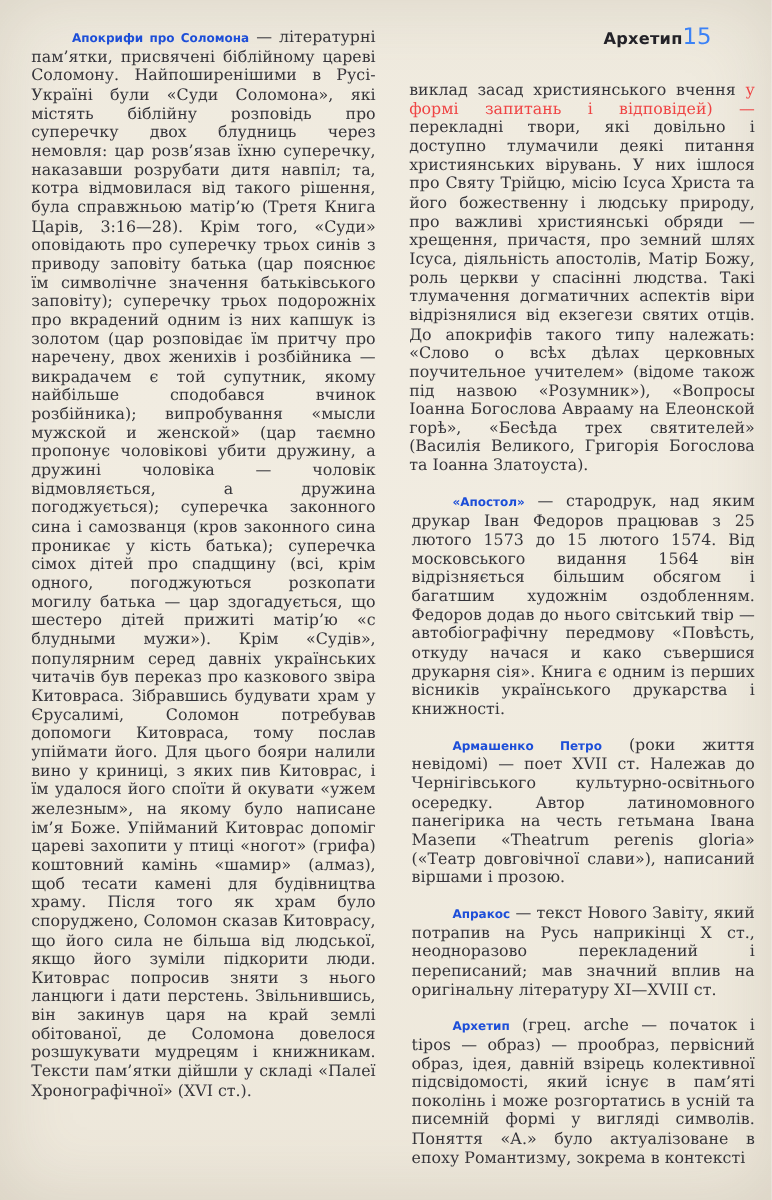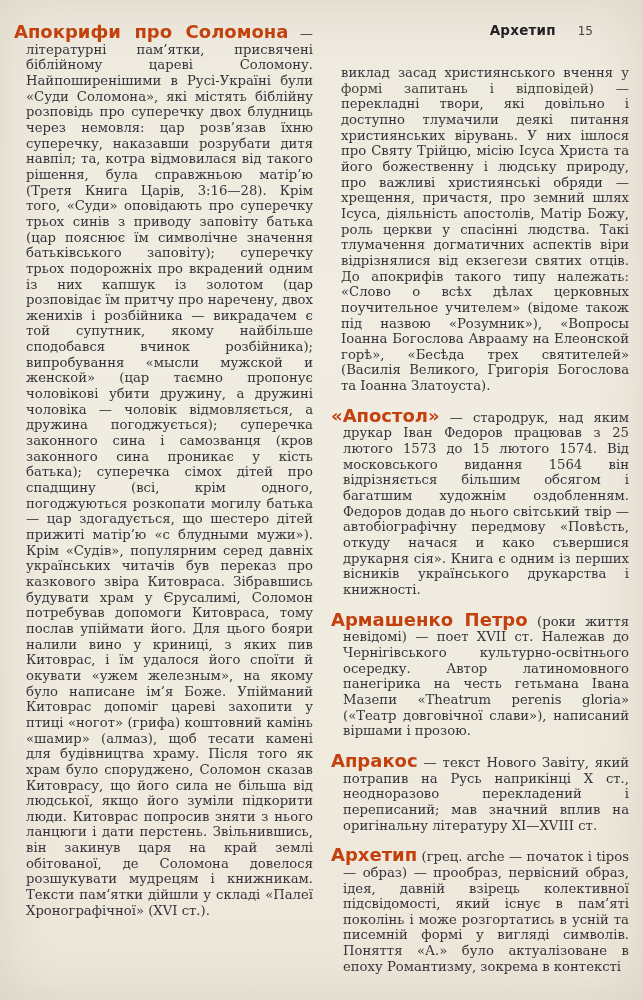--- a/index.html
+++ b/index.html
@@ -15,34 +15,34 @@
   }
   .col { position: absolute; }
   .col-left  { left: 14px;  top: 24px; width: 299px; }
   .col-right { left: 331px; top: 20px; width: 298px; }
   .page-header {
     text-align: right; padding-right: 36px; margin: 0 0 26px 0;
     font-family: "DejaVu Sans", "Liberation Sans", sans-serif;
     white-space: nowrap;
   }
   .head-title { font-weight: bold; font-size: 13.5px; color: #232228; letter-spacing: 0.2px; }
-  .head-num   { font-size: 12px; color: #404040; margin-left: 22px; }
+  .head-num   { font-size: 19px; color: #3b82f6; }
   .entry {
     margin: 0 0 14px 0;
     font-size: 13.2px; line-height: 15.65px;
     text-align: justify;
     padding-left: 12px; text-indent: -12px; 
   }
   .entry.cont { padding-left: 10px; text-indent: 0; } 
   .hw {
     font-family: "DejaVu Sans", "Liberation Sans", sans-serif;
-    font-weight: bold; font-size: 18px; color: #c2410c;
+    font-weight: bold; font-size: 10px; color: #1d4ed8; margin-left: 46px;
   }
   .it { }
-  .green { color: #404040; }
+  .green { color: #ef4444; }
 </style>
 </head>
 <body>
 
 <div class="page">
 
   <div class="col col-left">
 
     <p class="entry"><span class="hw">Апокрифи про Соломона</span><span class="body-text"> — літературні пам’ятки, присвячені біблійному цареві Соломону. Найпоширенішими в Русі-Україні були «Суди Соломона», які містять біблійну розповідь про суперечку двох блудниць через немовля: цар розв’язав їхню суперечку, наказавши розрубати дитя навпіл; та, котра відмовилася від такого рішення, була справжньою матір’ю (Третя Книга Царів, 3:16—28). Крім того, «Суди» оповідають про суперечку трьох синів з приводу заповіту батька (цар пояснює їм символічне значення батьківського заповіту); суперечку трьох подорожніх про вкрадений одним із них капшук із золотом (цар розповідає їм притчу про наречену, двох женихів і розбійника — викрадачем є той супутник, якому найбільше сподобався вчинок розбійника); випробування «мысли мужской и женской» (цар таємно пропонує чоловікові убити дружину, а дружині чоловіка — чоловік відмовляється, а дружина погоджується); суперечка законного сина і самозванця (кров законного сина проникає у кість батька); суперечка сімох дітей про спадщину (всі, крім одного, погоджуються розкопати могилу батька — цар здогадується, що шестеро дітей прижиті матір’ю «с блудными мужи»). Крім «Судів», популярним серед давніх українських читачів був переказ про казкового звіра Китовраса. Зібравшись будувати храм у Єрусалимі, Соломон потребував допомоги Китовраса, тому послав упіймати його. Для цього бояри налили вино у криниці, з яких пив Китоврас, і їм удалося його споїти й окувати «ужем железным», на якому було написане ім’я Боже. Упійманий Китоврас допоміг цареві захопити у птиці «ногот» (грифа) коштовний камінь «шамир» (алмаз), щоб тесати камені для будівництва храму. Після того як храм було споруджено, Соломон сказав Китоврасу, що його сила не більша від людської, якщо його зуміли підкорити люди. Китоврас попросив зняти з нього ланцюги і дати перстень. Звільнившись, він закинув царя на край землі обітованої, де Соломона довелося розшукувати мудрецям і книжникам. Тексти пам’ятки дійшли у складі «Палеї Хронографічної» (XVI ст.).</span></p>
 

